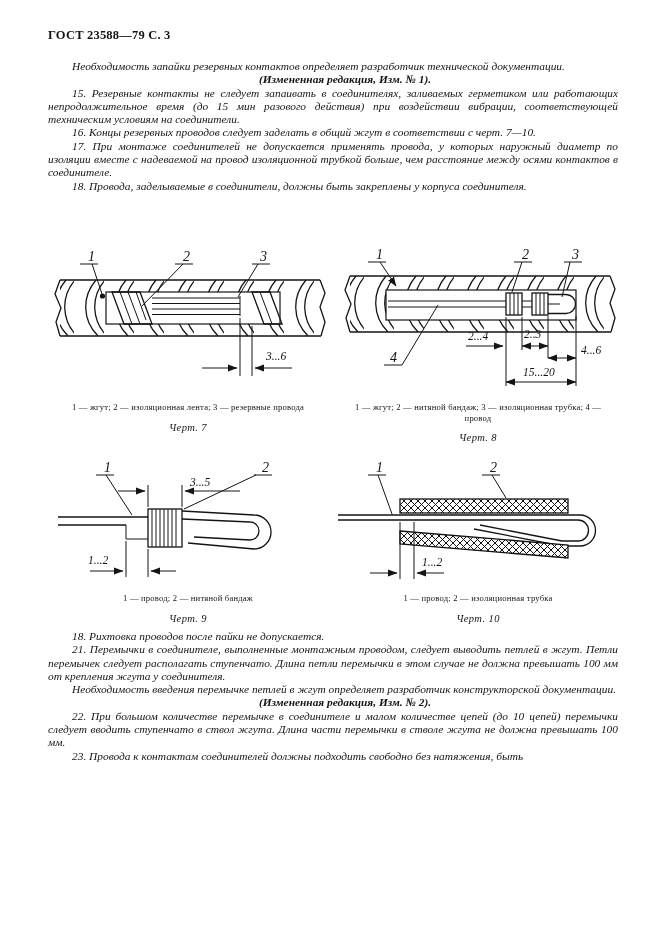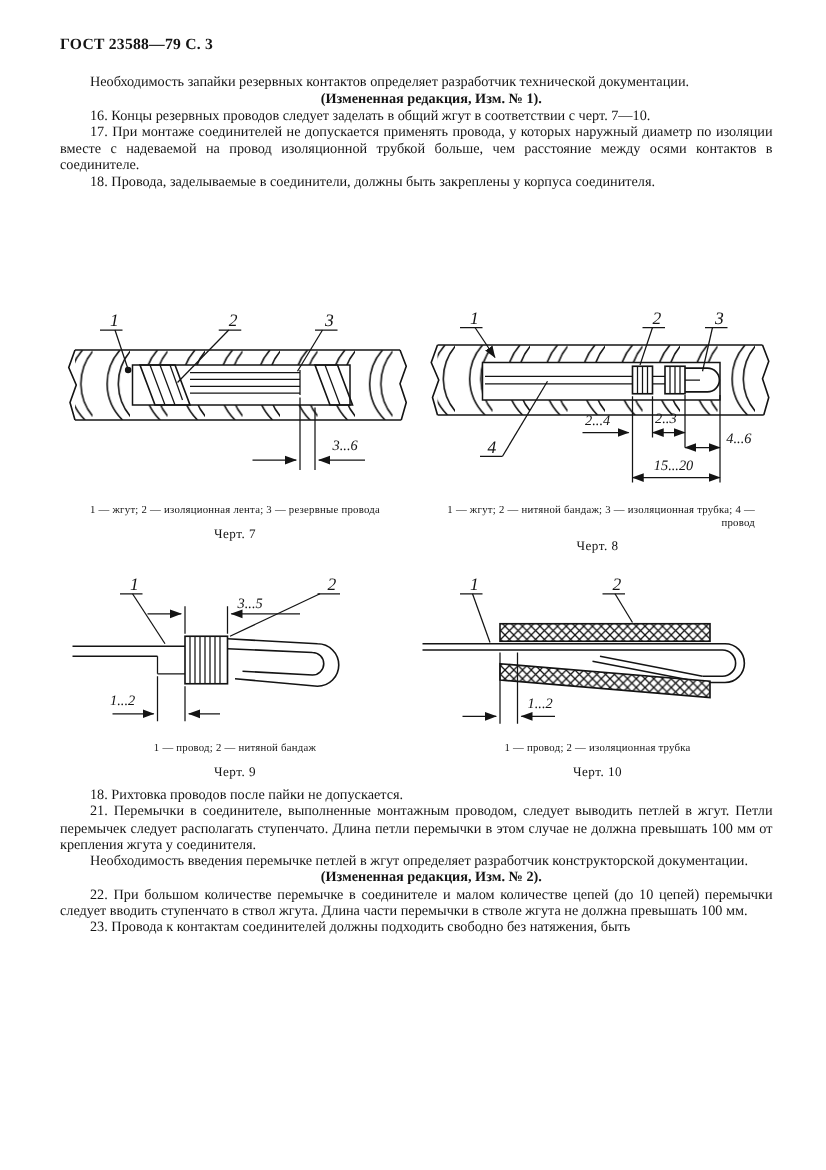--- a/index.html
+++ b/index.html
@@ -3,44 +3,45 @@
 <meta charset="utf-8">
 <style>
   html,body{margin:0;padding:0;background:#ffffff;}
   body{width:661px;height:936px;font-family:"Liberation Serif",serif;color:#141414;
        -webkit-font-smoothing:antialiased;}
   .page{position:relative;width:661px;height:936px;background:#fff;overflow:hidden;padding-left:16px;}
   .doc-header{position:absolute;left:48px;top:28px;font-size:12.5px;font-weight:bold;letter-spacing:.2px;}
   .text-block{position:absolute;left:48px;width:570px;font-size:11.4px;line-height:13.3px;text-align:justify;}
   .tb1{top:60px;}
   .tb2{top:630px;}
-  .para{margin:0;text-indent:24px;}
+  .para{margin:0;text-indent:24px;font-style:italic;}
   .para.bold{font-weight:bold;text-align:center;}
   .figures{position:absolute;left:44px;top:246px;width:578px;}
   .figrow{display:flex;justify-content:space-between;}
   .figcell{width:288px;display:flex;flex-direction:column;align-items:center;}
-  .figcap{font-size:8.6px;line-height:10.5px;text-align:right;margin-top:6px;max-width:252px;letter-spacing:.2px;}
-  .figlabel{font-size:10.5px;margin-top:9px;text-align:center;letter-spacing:.4px;}
+  .figcap{font-size:8.6px;line-height:10.5px;text-align:center;margin-top:6px;max-width:252px;letter-spacing:.2px;}
+  .figlabel{font-size:10.5px;margin-top:9px;text-align:center;letter-spacing:.4px;font-style:italic;}
   .row2{margin-top:16px;}
   svg{display:block;}
   .ln{stroke:#141414;stroke-width:1.3;fill:none;}
   .thin{stroke:#141414;stroke-width:1;fill:none;}
   .callout{font:italic 14px "Liberation Serif",serif;fill:#141414;}
   .dimlbl{font:italic 11.5px "Liberation Serif",serif;fill:#141414;}
 </style>
 </head>
 <body>
 
 <div class="page">
 
   <div class="doc-header">ГОСТ 23588—79 С. 3</div>
 
   <div class="text-block tb1">
     <p class="para">Необходимость запайки резервных контактов определяет разработчик технической документации.</p>
     <p class="para bold">(Измененная редакция, Изм. № 1).</p>
+    <p class="para">15. Резервные контакты не следует запаивать в соединителях, заливаемых герметиком или работающих непродолжительное время (до 15 мин разового действия) при воздействии вибрации, соответствующей техническим условиям на соединители.</p>
     <p class="para">16. Концы резервных проводов следует заделать в общий жгут в соответствии с черт. 7—10.</p>
     <p class="para">17. При монтаже соединителей не допускается применять провода, у которых наружный диаметр по изоляции вместе с надеваемой на провод изоляционной трубкой больше, чем расстояние между осями контактов в соединителе.</p>
     <p class="para">18. Провода, заделываемые в соединители, должны быть закреплены у корпуса соединителя.</p>
   </div>
 
   <div class="figures">
 
     <div class="figrow">
 
       <div class="figcell">

